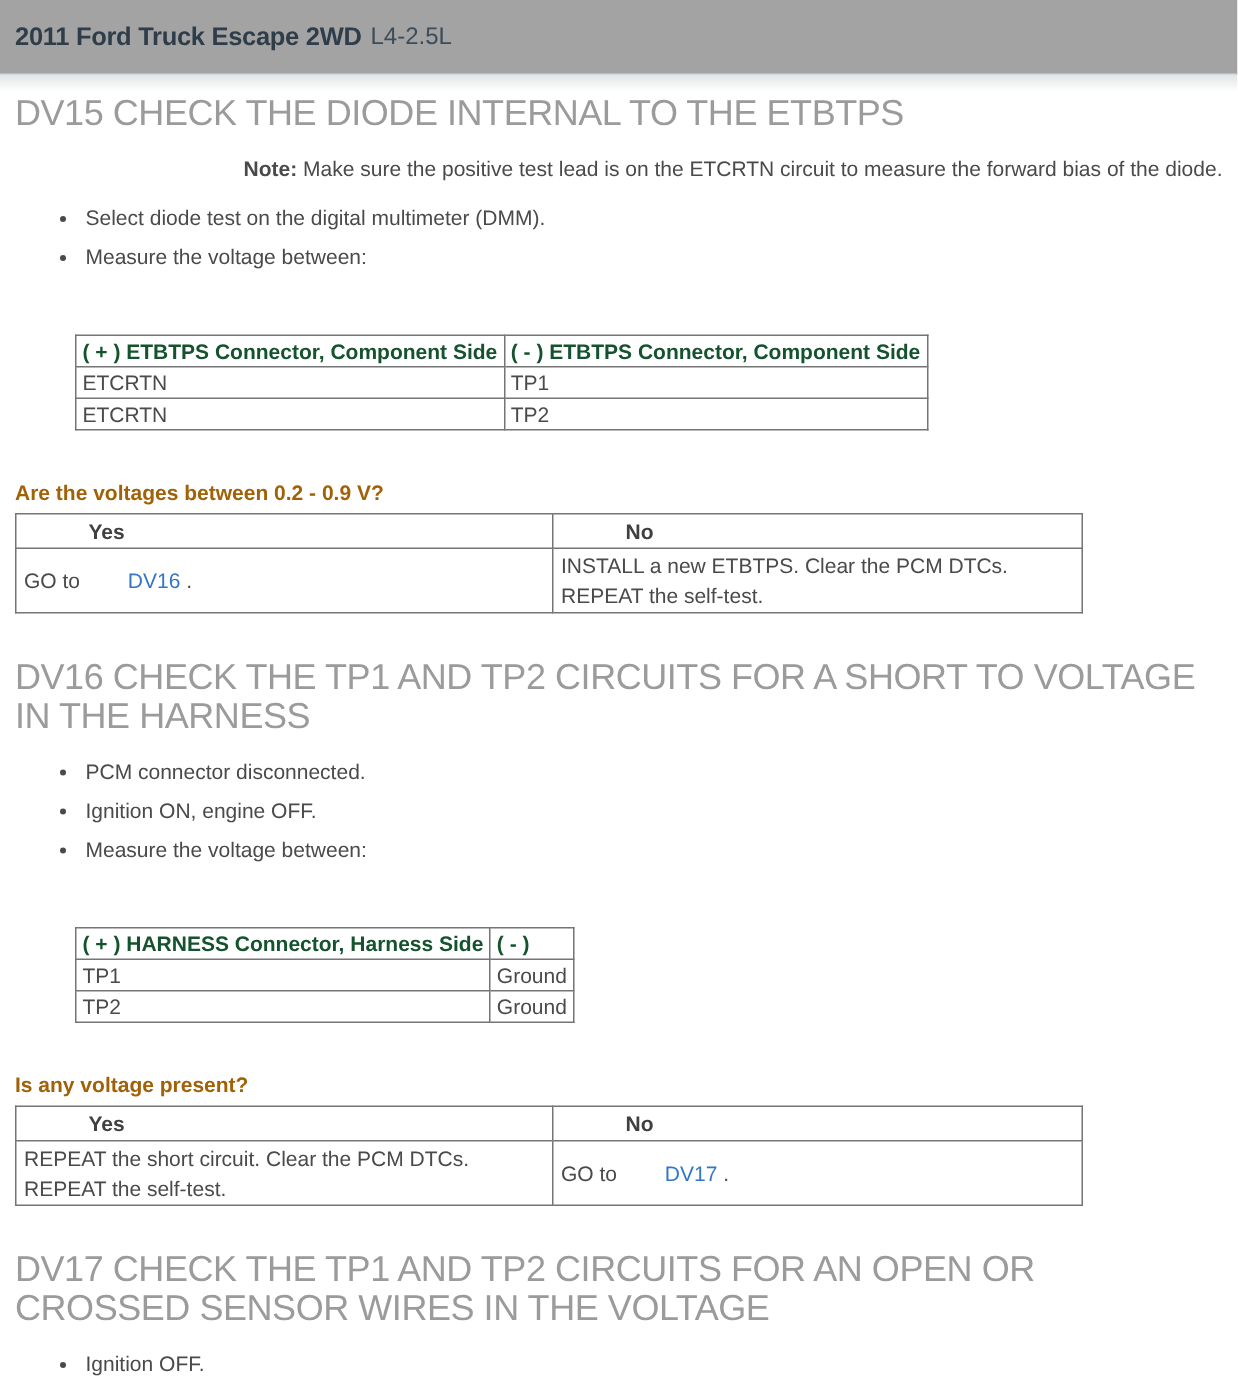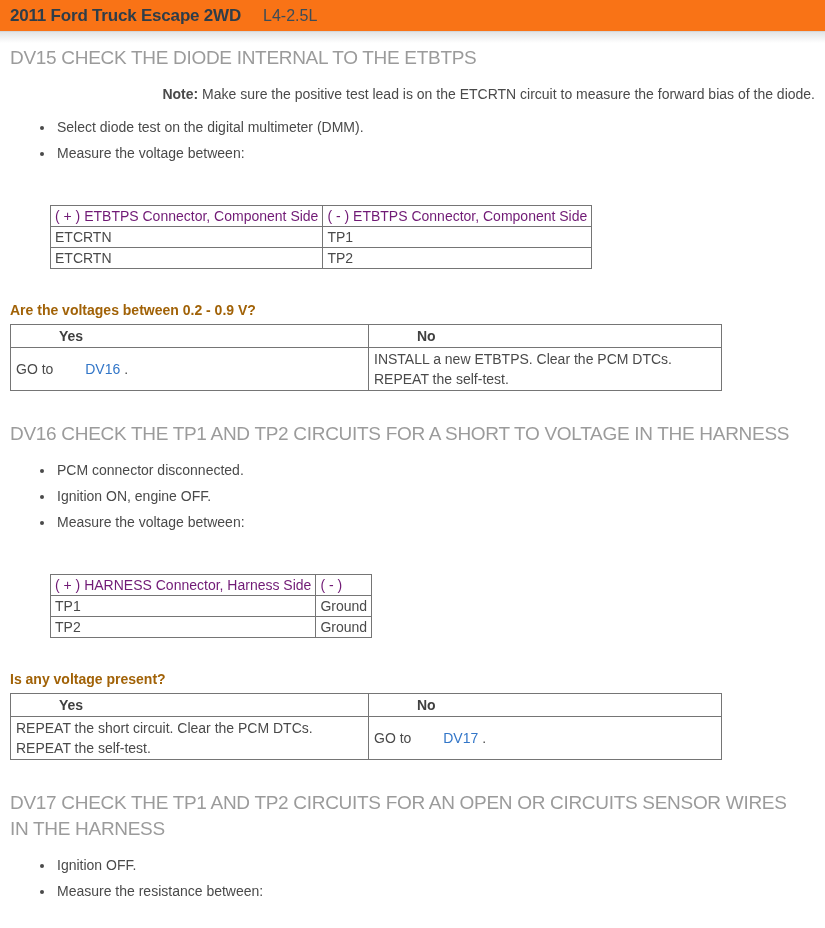--- a/index.html
+++ b/index.html
@@ -5,45 +5,45 @@
   * { box-sizing: border-box; }
   html, body { margin: 0; padding: 0; }
   body {
     width: 825px; height: 928px; overflow: hidden;
     background: #ffffff;
     font-family: "Liberation Sans", sans-serif;
     font-size: 14px; color: #4a4a4a;
   }
   
   .header-bar {
-    height: 32px; background: #f97316;
+    height: 50px; background: #a3a3a3;
     border-bottom: 1px solid #d4d7d9;
     display: flex; align-items: center; padding: 0 10px;
   }
   .title { font-size: 17px; font-weight: 700; color: #2e3d49; letter-spacing: -0.2px; }
-  .subtitle { font-size: 16px; font-weight: 400; color: #3c4c58; margin-left: 22px; }
+  .subtitle { font-size: 16px; font-weight: 400; color: #3c4c58; margin-left: 6px; }
   .header-shadow { height: 11px; background: linear-gradient(to bottom, #e2e4e5, #ffffff); }
   
   .content { padding: 0 10px; }
   .section-heading {
-    font-size: 19px; font-weight: 400; color: #9b9b9b;
+    font-size: 24px; font-weight: 400; color: #9b9b9b;
     margin: 0; line-height: 26px; letter-spacing: -0.3px; max-width: 790px;
   }
   .sec-first .section-heading { margin-top: 2px; }
   .sec-next  .section-heading { margin-top: 30px; }
   .note { margin: 14px 0 0 27px; line-height: 19px; text-align: right; }
   .note b { color: #4a4a4a; }
   ul.bullets { margin: 14px 0 0 0; padding-left: 45px; }
   ul.bullets li { margin: 0 0 7px 0; line-height: 19px; padding-left: 2px; }
   table.spec-table { border-collapse: collapse; margin: 42px 0 0 40px; }
   table.spec-table th, table.spec-table td {
     border: 1px solid #757575; padding: 1px 4px; text-align: left;
     white-space: nowrap; line-height: 18px; font-size: 14px;
   }
-  table.spec-table th { font-weight: 400; color: #701a75; }
+  table.spec-table th { font-weight: 700; color: #14532d; }
   .question { font-weight: 700; color: #a16207; margin: 32px 0 4px 0; line-height: 19px; }
   table.decision-table { border-collapse: collapse; width: 712px; table-layout: fixed; }
   table.decision-table th, table.decision-table td {
     border: 1px solid #757575; padding: 1px 5px; text-align: left;
     vertical-align: middle; line-height: 20px; overflow: hidden;
   }
   table.decision-table th { font-weight: 700; color: #404040; height: 20px; padding-left: 48px; }
   table.decision-table td { height: 40px; }
   col.dc1 { width: 358px; }
   a.link { color: #3276c8; text-decoration: none; cursor: pointer; margin-left: 28px; }
@@ -140,21 +140,21 @@
       </tr>
       <tr>
         <td><span>REPEAT the short circuit. Clear the PCM DTCs. REPEAT the self-test.</span><a class="link" href="#"></a><span></span></td>
         <td><span>GO to </span><a class="link" href="#">DV17</a><span> .</span></td>
       </tr>
     </tbody>
       </table>
   </section>
 
   <section class="sec-next">
-    <h2 class="section-heading">DV17 CHECK THE TP1 AND TP2 CIRCUITS FOR AN OPEN OR CIRCUITS SENSOR WIRES IN THE HARNESS</h2>
+    <h2 class="section-heading">DV17 CHECK THE TP1 AND TP2 CIRCUITS FOR AN OPEN OR CROSSED SENSOR WIRES IN THE VOLTAGE</h2>
     <ul class="bullets">
       <li>Ignition OFF.</li>
       <li>Measure the resistance between:</li>
     </ul>
 
   </section>
 
 </div>
 
 </body></html>

